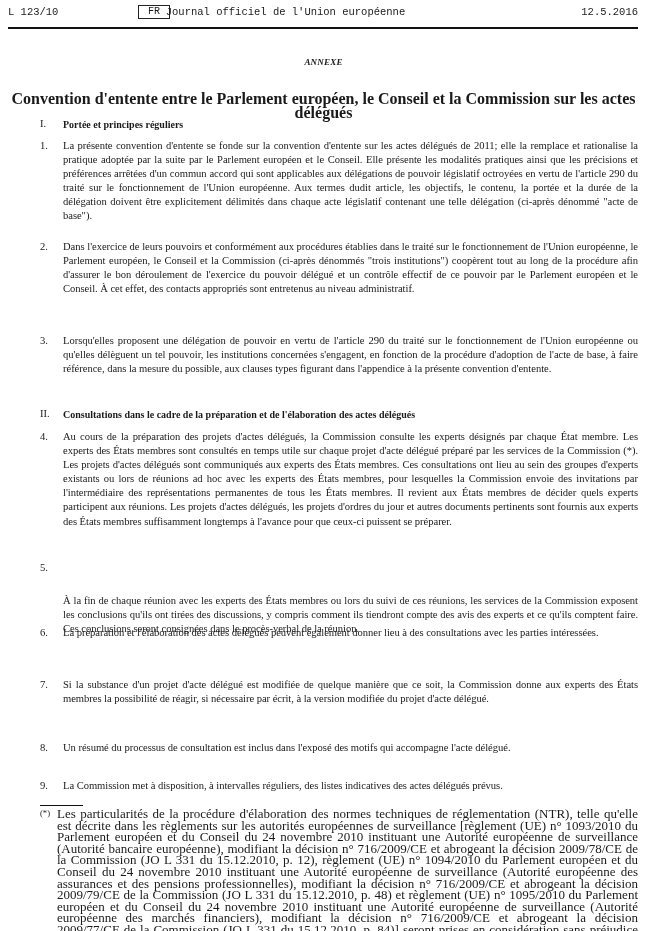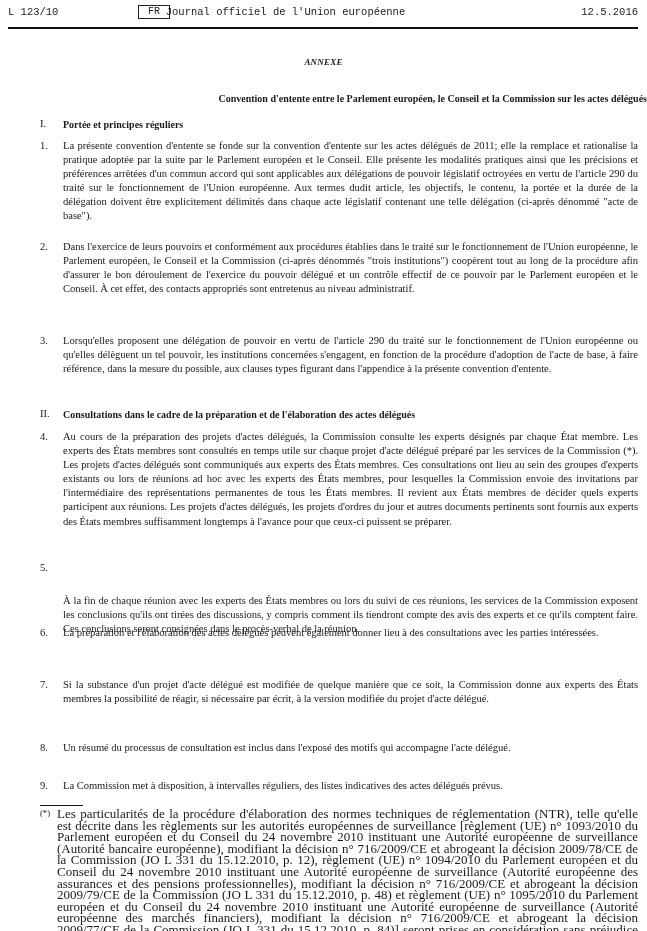--- a/index.html
+++ b/index.html
@@ -10,21 +10,21 @@
   }
   .hdr { position: absolute; top: 6px; font-size: 10.5px; font-family: Liberation Mono, monospace; }
   #hdr-ref { left: 8px; }
   #hdr-lang { left: 95px; top: 5px; width: 30px; height: 12px; border: 1px solid #222; font-size: 10px; text-align: center; line-height: 12px; margin-left: 43px; }
   #hdr-title { left: 0; width: 571px; text-align: center; }
   #hdr-date { right: 9px; }
   #hdr-rule { position: absolute; left: 8px; width: 630px; top: 27px; height: 2px; background: #111; }
 
   .p { position: absolute; font-family: "Liberation Serif", serif; font-size: 10.6px; line-height: 14.1px; }
   #annexe { top: 55px; left: 0; width: 647px; text-align: center; font-style: italic; font-size: 9px; letter-spacing: 0.2px; font-weight: bold; }
-  #doc-title { top: 92px; left: 0; width: 647px; text-align: right; font-weight: bold; font-size: 10px; }
+  #doc-title { top: 92px; left: 0; width: 647px; text-align: center; font-weight: bold; font-size: 16px; }
 
   .sec-num { position: absolute; left: 40px; font-size: 10.5px; font-family: "Liberation Serif", serif; }
   .sec-title { position: absolute; left: 63px; font-weight: bold; font-size: 10px; font-family: "Liberation Serif", serif; }
 
   .num { position: absolute; left: 40px; font-size: 10.6px; line-height: 14.1px; font-family: "Liberation Serif", serif; }
   .txt { position: absolute; left: 63px; width: 575px; font-size: 10.6px; line-height: 14.1px; text-align: justify; font-family: "Liberation Serif", serif; letter-spacing: -0.05px; }
 
   #fn-rule { position: absolute; left: 40px; top: 805px; width: 43px; height: 1px; background: #111; }
   #fn-mark { position: absolute; left: 40px; top: 808px; font-size: 8.6px; line-height: 11.5px; font-family: "Liberation Serif", serif; }
   #fn-text { position: absolute; left: 57px; top: 808px; width: 581px; font-size: 13px; line-height: 11.6px; text-align: justify; font-family: "Liberation Serif", serif; }

